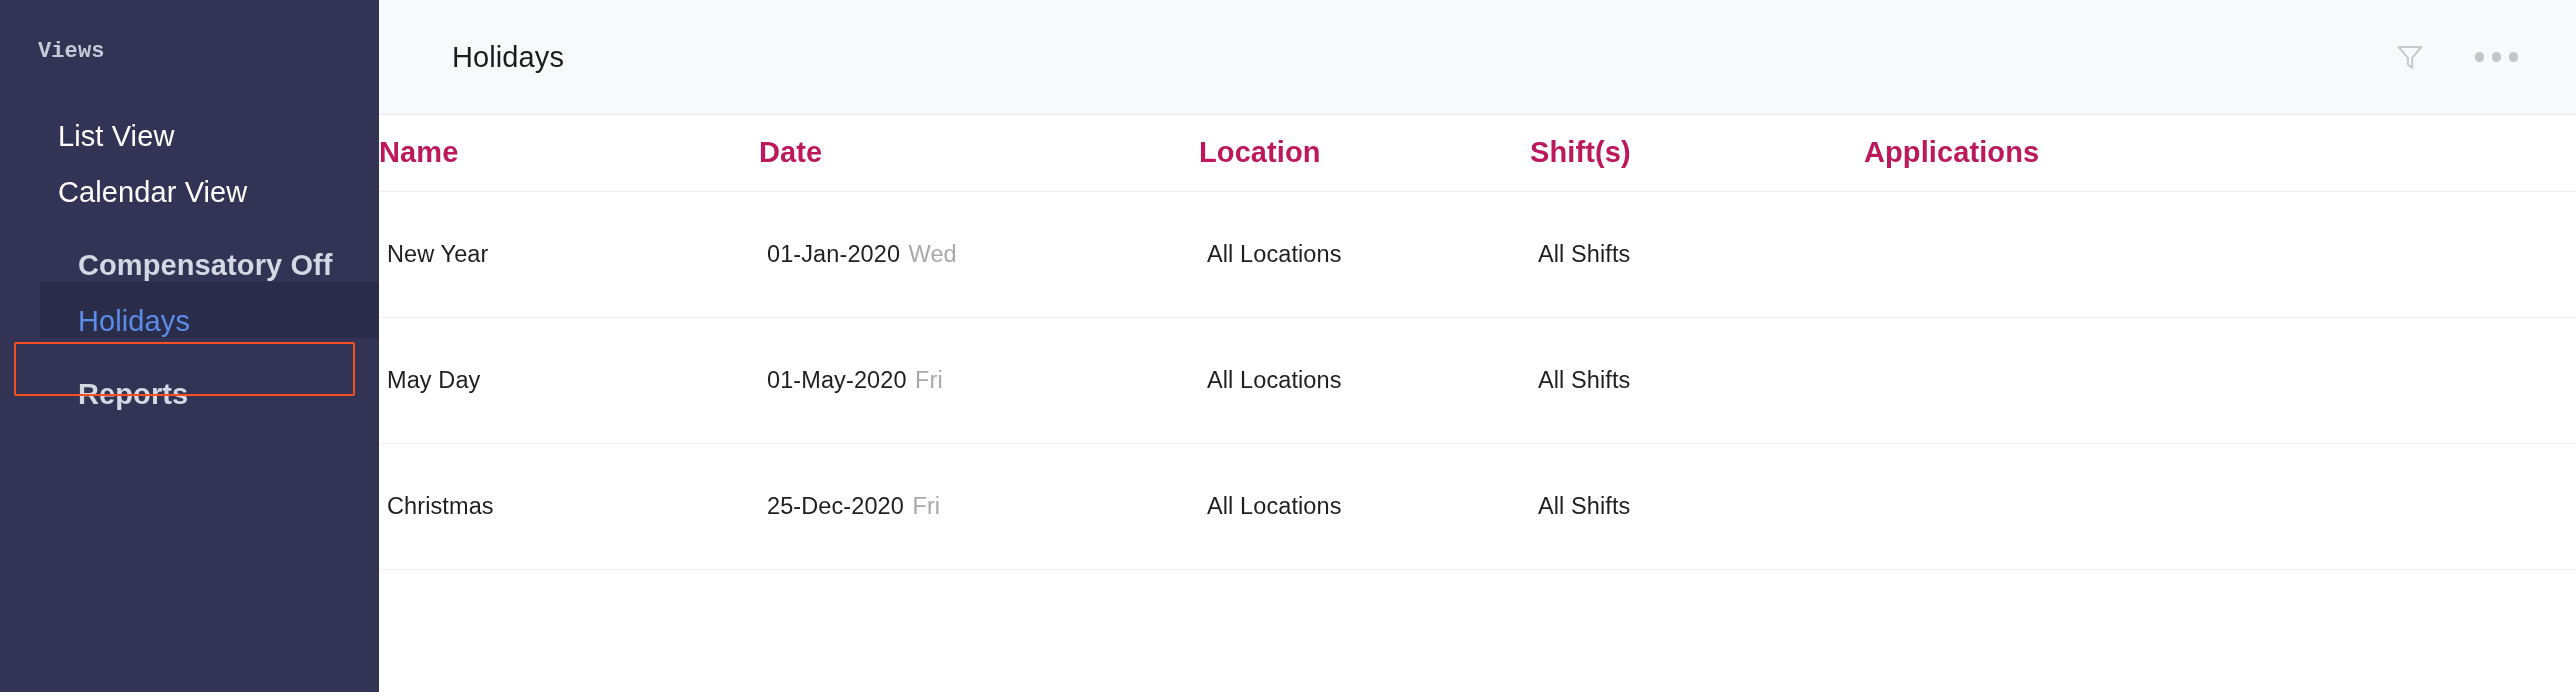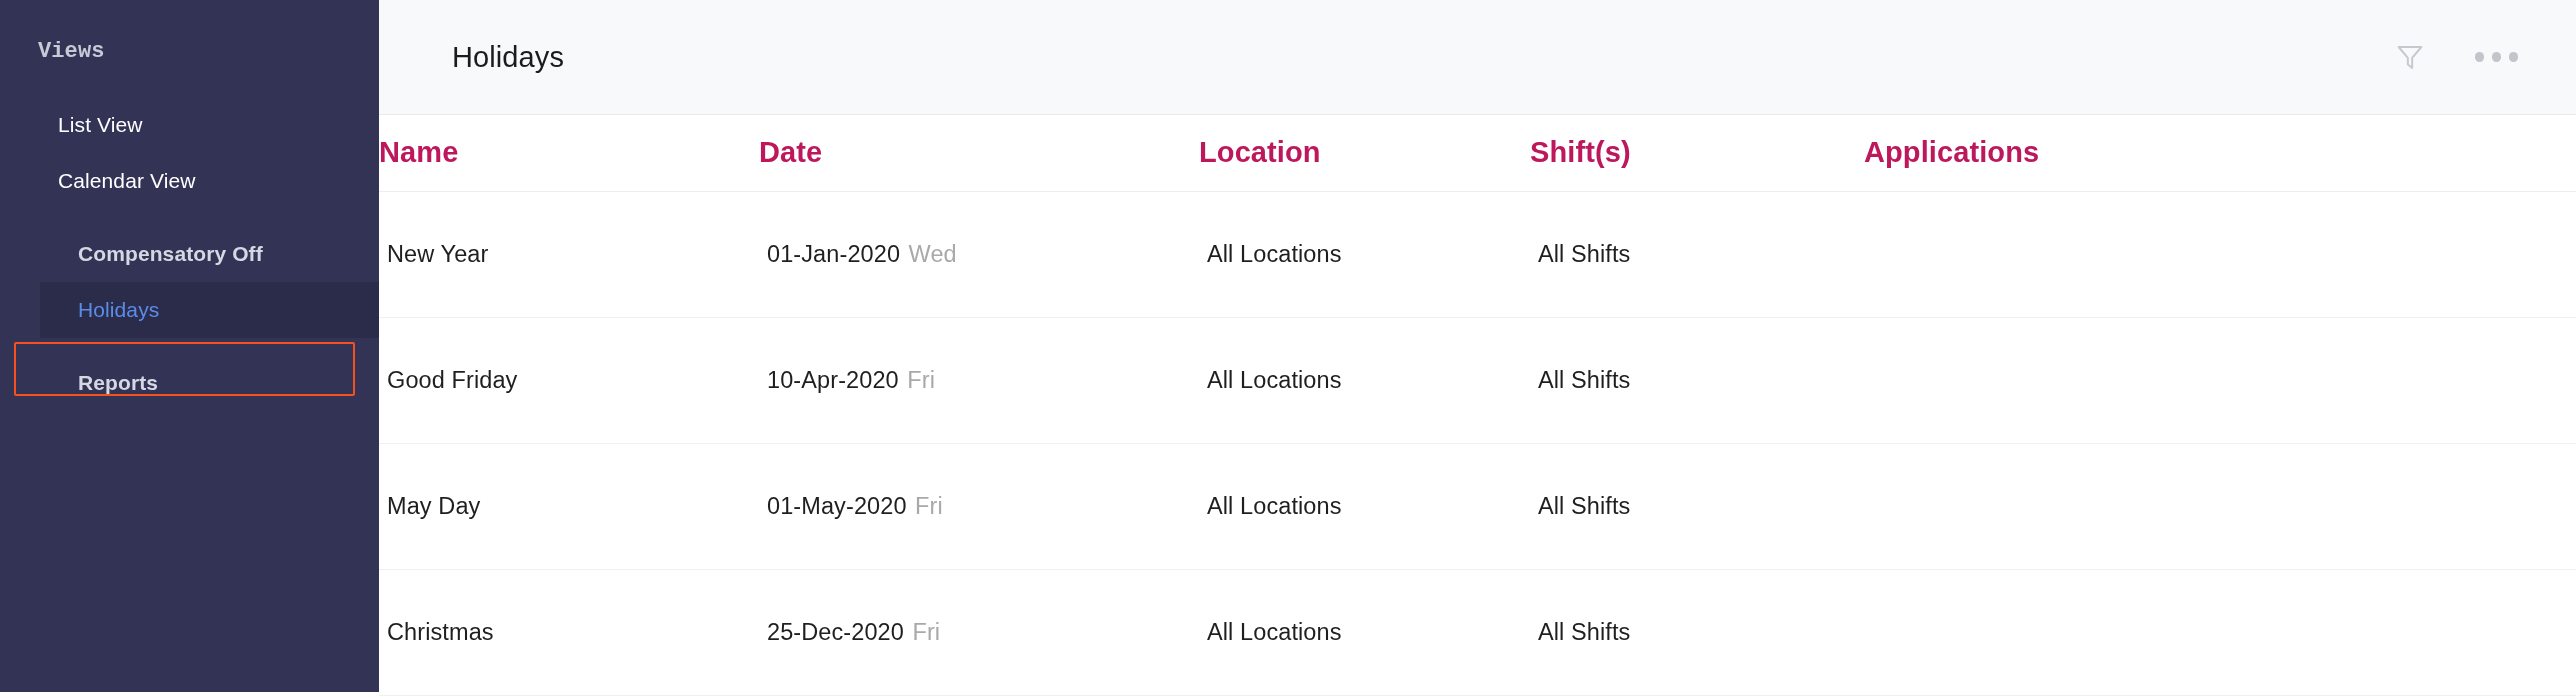--- a/index.html
+++ b/index.html
@@ -40,23 +40,23 @@
     height: 58px;
     line-height: 26px;
     letter-spacing: 0.1px;
     font-family: Liberation Mono, monospace;
   }
 
   .nav-item {
     position: relative;
     height: 56px;
     display: flex;
-    align-items: center;
+    align-items: flex-end;
     padding-left: 58px;
-    font-size: 21px;
+    font-size: 29px;
     color: #ffffff;
     letter-spacing: 0.1px;
     cursor: pointer;
   }
 
   .nav-item.top-level {
     padding-left: 38px;
     font-weight: bold;
     color: #d5d8e2;
     margin-left: 40px;
@@ -266,29 +266,20 @@
           <tr>
             <td class="cell-pad">New Year</td>
             <td class="cell-pad">
               <span>01-Jan-2020</span><span class="day-suffix">Wed</span>
             </td>
             <td class="cell-pad">All Locations</td>
             <td class="cell-pad">All Shifts</td>
             <td class="cell-pad"></td>
           </tr>
           <tr>
-            <td class="cell-pad">Good Friday</td>
-            <td class="cell-pad">
-              <span>10-Apr-2020</span><span class="day-suffix">Fri</span>
-            </td>
-            <td class="cell-pad">All Locations</td>
-            <td class="cell-pad">All Shifts</td>
-            <td class="cell-pad"></td>
-          </tr>
-          <tr>
             <td class="cell-pad">May Day</td>
             <td class="cell-pad">
               <span>01-May-2020</span><span class="day-suffix">Fri</span>
             </td>
             <td class="cell-pad">All Locations</td>
             <td class="cell-pad">All Shifts</td>
             <td class="cell-pad"></td>
           </tr>
           <tr>
             <td class="cell-pad">Christmas</td>

